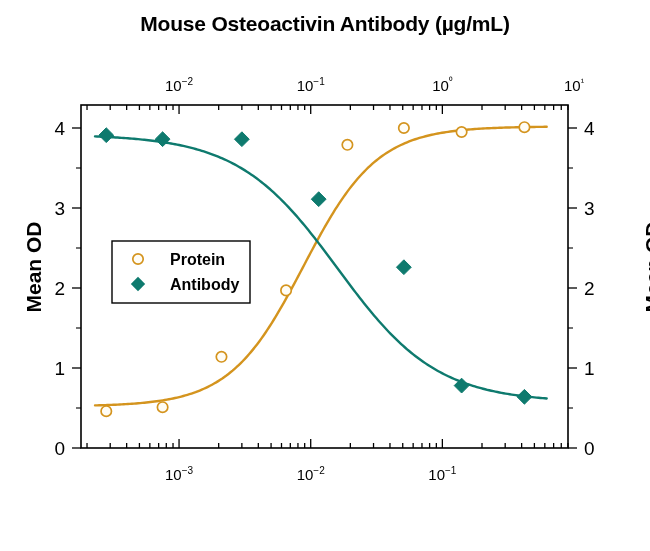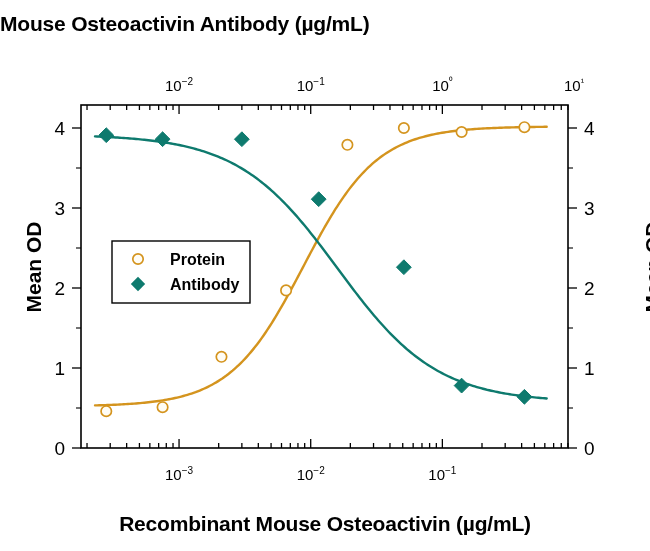--- a/index.html
+++ b/index.html
@@ -19,21 +19,21 @@
     position: absolute;
     left: 0; top: 0;
     width: 650px;
     height: 551px;
   }
   .title-top {
     position: absolute;
     left: 0;
     top: 12px;
     width: 650px;
-    text-align: left;
+    text-align: center;
     font-size: 21px;
     font-weight: bold;
     letter-spacing: -0.2px;
   }
   .title-bottom {
     position: absolute;
     left: 0;
     top: 512px;
     width: 650px;
     text-align: center;
@@ -221,15 +221,14 @@
         <polygon points="461.61,378.20 469.01,385.60 461.61,393.00 454.21,385.60" fill="#0E7A6E" stroke="#0E7A6E" stroke-width="1"></polygon>
         <polygon points="524.42,389.40 531.82,396.80 524.42,404.20 517.02,396.80" fill="#0E7A6E" stroke="#0E7A6E" stroke-width="1"></polygon>
         <rect x="112" y="241" width="138" height="62" fill="#ffffff" stroke="#000" stroke-width="1.4"></rect>
         <circle cx="138" cy="259" r="5.2" fill="#fffdf6" stroke="#D4941E" stroke-width="1.7"></circle>
         <text x="170" y="265" class="legend-text">Protein</text>
         <polygon points="138,276.8 145.2,284 138,291.2 130.8,284" fill="#0E7A6E"></polygon>
         <text x="170" y="290" class="legend-text">Antibody</text>
       </g>
   </svg>
 
-  <div class="title-bottom">Recombinant Mouse Osteoactivin (µg/mL)</div>
 
 </div>
 
 </body></html>

